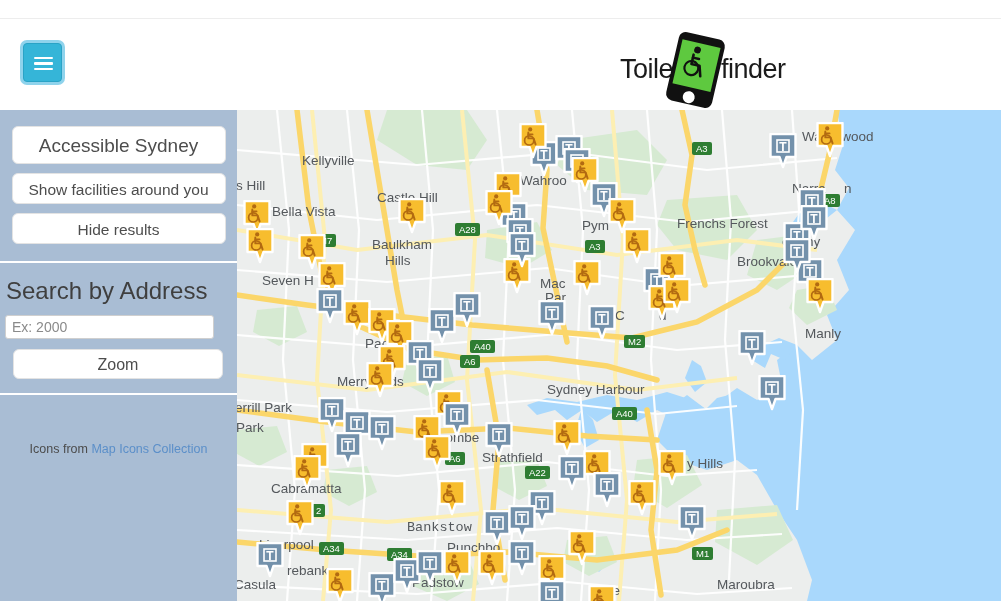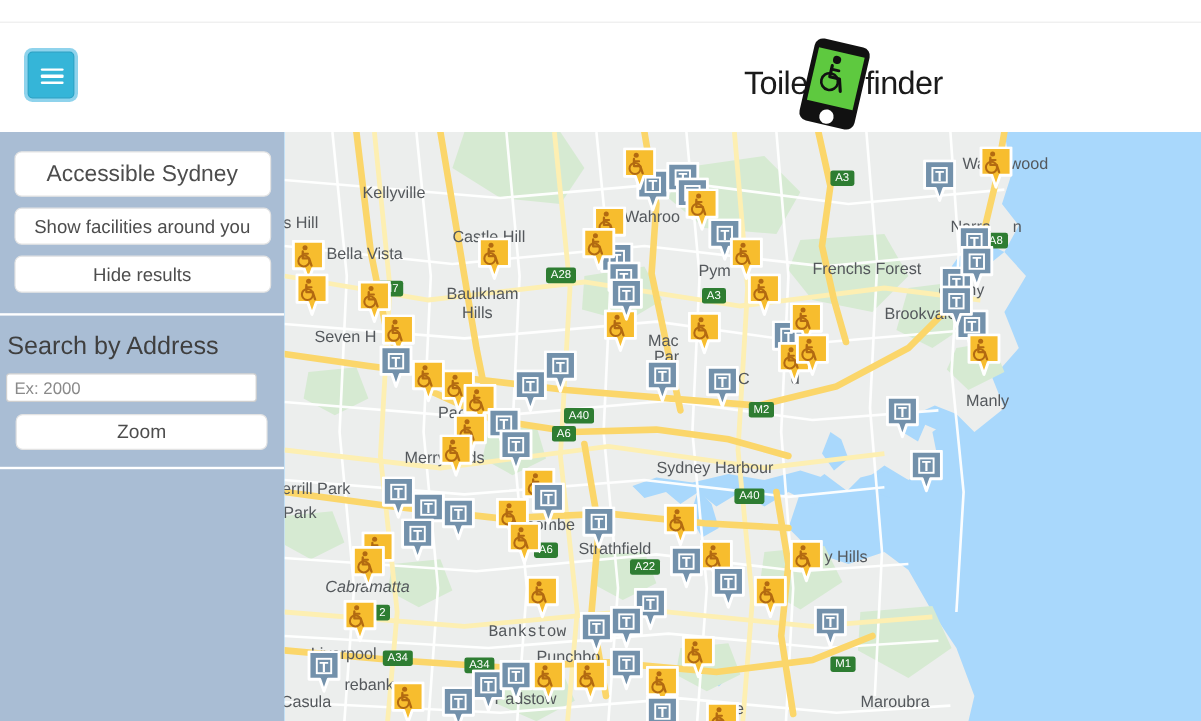--- a/index.html
+++ b/index.html
@@ -96,21 +96,21 @@
   }
   #btn-around {
     margin-top:9px; height:31px; line-height:29px; font-size:15.5px;
   }
   #btn-hide {
     margin-top:9px; height:31px; line-height:29px; font-size:15.5px;
   }
 
   #search-title {
     margin:14px 0 0 6px;
-    font-size:21px; color:#3f3f3f; font-weight:400;
+    font-size:24px; color:#3f3f3f; font-weight:400;
   }
   #address-input {
     display:block;
     margin:10px 0 0 5px;
     width:209px; height:24px;
     border:1px solid #cfcfcf;
     border-radius:3px;
     background:#ffffff;
     font-size:14px;
     color:#3f3f3f;
@@ -206,20 +206,25 @@
     <div class="divider"></div>
 
     <div class="side-section">
       <div id="search-title">Search by Address</div>
       <input id="address-input" type="text" placeholder="Ex: 2000" style="">
       <button id="btn-zoom">Zoom</button>
     </div>
 
     <div class="divider"></div>
 
+    <div class="side-section">
+      <div id="credit">
+        <span>Icons from </span><a>Map Icons Collection</a>
+      </div>
+    </div>
 
   </div>
 
   <div id="map">
     <svg id="map-svg" width="764" height="491">
 
       <rect x="0" y="0" width="764" height="491" fill="#a9d8fc"></rect>
 
       <path d="M0,0 L600,0 L606,35 L598,60 L612,78 L600,100 L618,120 L600,150
                L612,180 L590,205 L600,230 L575,250 L560,235 L540,250 L545,275
@@ -301,21 +306,21 @@
         <div class="maplabel" style="left: 140px; top: 80px; text-align: center;">Castle Hill</div>
         <div class="maplabel" style="left: 35px; top: 94px;">Bella Vista</div>
         <div class="maplabel" style="left: 135px; top: 127px;">Baulkham</div>
         <div class="maplabel" style="left: 148px; top: 143px;">Hills</div>
         <div class="maplabel" style="left: -1px; top: 68px;">s Hill</div>
         <div class="maplabel" style="left: 25px; top: 163px;">Seven H</div>
         <div class="maplabel" style="left: 128px; top: 226px;">Parr</div>
         <div class="maplabel" style="left: 100px; top: 264px;">Merrylands</div>
         <div class="maplabel" style="left: -2px; top: 290px;">errill Park</div>
         <div class="maplabel" style="left: -1px; top: 310px;">Park</div>
-        <div class="maplabel" style="left: 34px; top: 371px; font-style: italic;">Cabramatta</div>
+        <div class="maplabel" style="left: 34px; top: 371px;">Cabramatta</div>
         <div class="maplabel" style="left: 22px; top: 427px;">Liverpool</div>
         <div class="maplabel" style="left: -3px; top: 467px;">Casula</div>
         <div class="maplabel" style="left: 50px; top: 453px;">rebank</div>
         <div class="maplabel" style="left: 170px; top: 410px; font-family: Liberation Mono, monospace;">Bankstow</div>
         <div class="maplabel" style="left: 175px; top: 465px;">Padstow</div>
         <div class="maplabel" style="left: 210px; top: 430px;">Punchbo</div>
         <div class="maplabel" style="left: 245px; top: 340px;">Strathfield</div>
         <div class="maplabel" style="left: 195px; top: 320px;">scombe</div>
         <div class="maplabel" style="left: 283px; top: 63px;">Wahroo</div>
         <div class="maplabel" style="left: 345px; top: 108px;">Pym</div>

